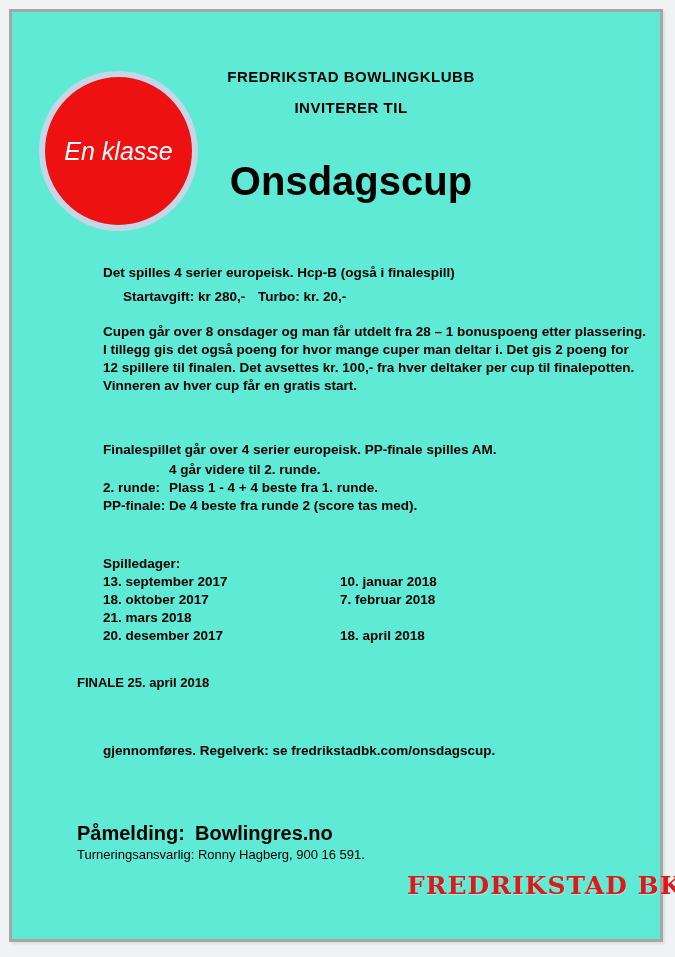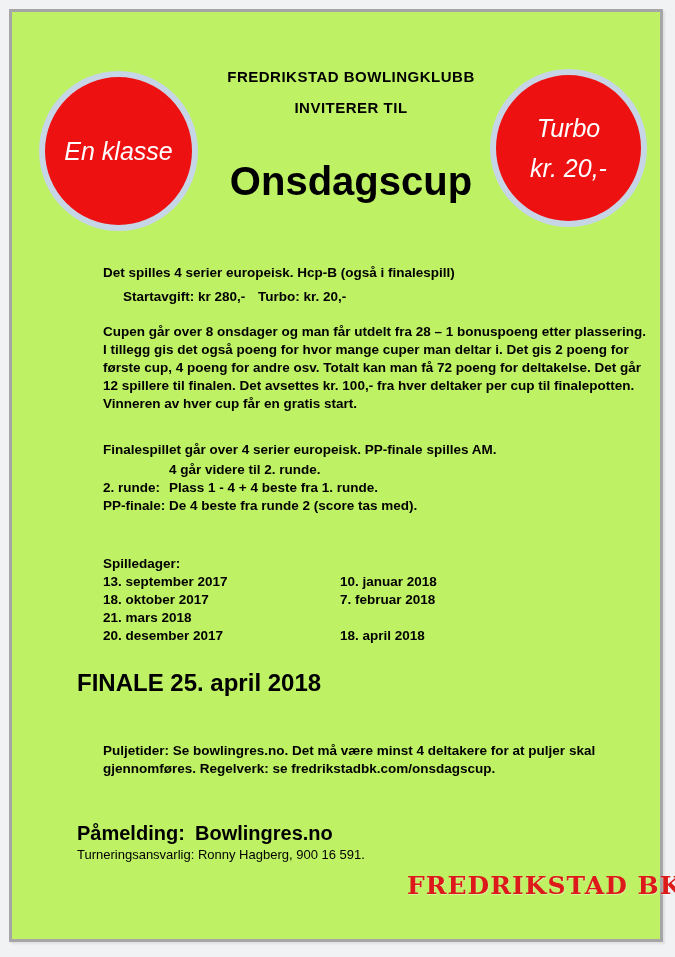--- a/index.html
+++ b/index.html
@@ -7,21 +7,21 @@
     width:675px;height:957px;
     background:#f1f2f4;
     font-family:"Liberation Sans", sans-serif;
     position:relative;
     overflow:hidden;
   }
   .page{
     position:absolute;left:9px;top:9px;
     width:654px;height:933px;
     box-sizing:border-box;
-    background:#bef264;
+    background:#5eead4;
     border:3px solid #a6a6a6;
     box-shadow:2px 2px 2px rgba(0,0,0,0.08);
   }
   .abs{position:absolute;}
   .centered{left:30px;right:0;text-align:center;}
   .hdr-small{font-size:15px;font-weight:bold;letter-spacing:0.5px;color:#000;line-height:18px;}
   .title{font-size:40px;font-weight:bold;color:#000;line-height:44px;}
   .badge{
     border-radius:50%;
     box-sizing:border-box;
@@ -32,21 +32,21 @@
   }
   .badge-left{left:27px;top:59px;width:159px;height:160px;font-size:25px;}
   .badge-right{left:478px;top:57px;width:157px;height:158px;font-size:25px;line-height:40px;}
   .body-text{font-size:13.5px;font-weight:bold;color:#000;line-height:18px;white-space:nowrap;padding-left:26px;}
   .x-body{left:65px;}
   .fees-turbo{position:absolute;left:161px;top:0;}
   .round-row{display:flex;}
   .round-label{display:inline-block;width:66px;flex:0 0 66px;}
   .sched-row{display:flex;}
   .sched-left{display:inline-block;width:237px;flex:0 0 237px;}
-  .finale-heading{font-size:24px;font-weight:bold;color:#000;line-height:26px;white-space:nowrap;}
+  .finale-heading{font-size:13px;font-weight:bold;color:#000;line-height:26px;white-space:nowrap;}
   .signup{font-size:20px;font-weight:bold;color:#000;line-height:26px;white-space:nowrap;}
   .signup-value{position:absolute;left:118px;top:0;}
   .contact{font-size:13px;font-weight:normal;color:#000;line-height:16px;white-space:nowrap;}
   .logo{
     left:395px;top:861px;width:225px;
     font-family:"DejaVu Serif", serif;
     font-weight:bold;
     font-size:25px;
     letter-spacing:1px;
     text-align:center;
@@ -61,36 +61,31 @@
 <div class="page">
 
   <div class="abs centered hdr-small" style="top:56px;">FREDRIKSTAD BOWLINGKLUBB</div>
   <div class="abs centered hdr-small" style="top:87px;">INVITERER TIL</div>
   <div class="abs centered title" style="top:147px;">Onsdagscup</div>
 
   <div class="abs badge badge-left" style="background:#ee1111;border:6px solid #c7d6e6;">
     <span>En klasse</span>
   </div>
 
-  <div class="abs badge badge-right" style="background:#ee1111;border:6px solid #c7d6e6;">
-    <span>Turbo</span>
-    <span>kr. 20,-</span>
-  </div>
 
   <div class="abs body-text x-body" style="top:252px;">Det spilles 4 serier europeisk. Hcp-B (også i finalespill)</div>
 
   <div class="abs body-text x-body" style="top:276px;margin-left:20px;">
     <span>Startavgift: kr 280,-</span>
     <span class="fees-turbo">Turbo: kr. 20,-</span>
   </div>
 
   <div class="abs body-text x-body" style="top:311px;">
     <div>Cupen går over 8 onsdager og man får utdelt fra 28 – 1 bonuspoeng etter plassering.</div>
     <div>I tillegg gis det også poeng for hvor mange cuper man deltar i. Det gis 2 poeng for</div>
-    <div>første cup, 4 poeng for andre osv. Totalt kan man få 72 poeng for deltakelse. Det går</div>
     <div>12 spillere til finalen. Det avsettes kr. 100,- fra hver deltaker per cup til finalepotten.</div>
     <div>Vinneren av hver cup får en gratis start.</div>
   </div>
 
   <div class="abs body-text x-body" style="top:429px;">Finalespillet går over 4 serier europeisk. PP-finale spilles AM.</div>
   <div class="abs body-text x-body" style="top:449px;">
     <div class="round-row">
       <span class="round-label"></span>
       <span>4 går videre til 2. runde.</span>
     </div>
@@ -119,21 +114,20 @@
     </div>
     <div class="sched-row">
       <span class="sched-left">20. desember 2017</span>
       <span>18. april 2018</span>
     </div>
   </div>
 
   <div class="abs finale-heading x-body" style="top:658px;">FINALE 25. april 2018</div>
 
   <div class="abs body-text x-body" style="top:730px;">
-    <div>Puljetider: Se bowlingres.no. Det må være minst 4 deltakere for at puljer skal</div>
     <div>gjennomføres. Regelverk: se fredrikstadbk.com/onsdagscup.</div>
   </div>
 
   <div class="abs signup x-body" style="top:808px;">
     <span>Påmelding:</span>
     <span class="signup-value">Bowlingres.no</span>
   </div>
   <div class="abs contact x-body" style="top:835px;">Turneringsansvarlig: Ronny Hagberg, 900 16 591.</div>
 
   <div class="abs logo" style="color:#dd1a1a;">FREDRIKSTAD BK</div>

